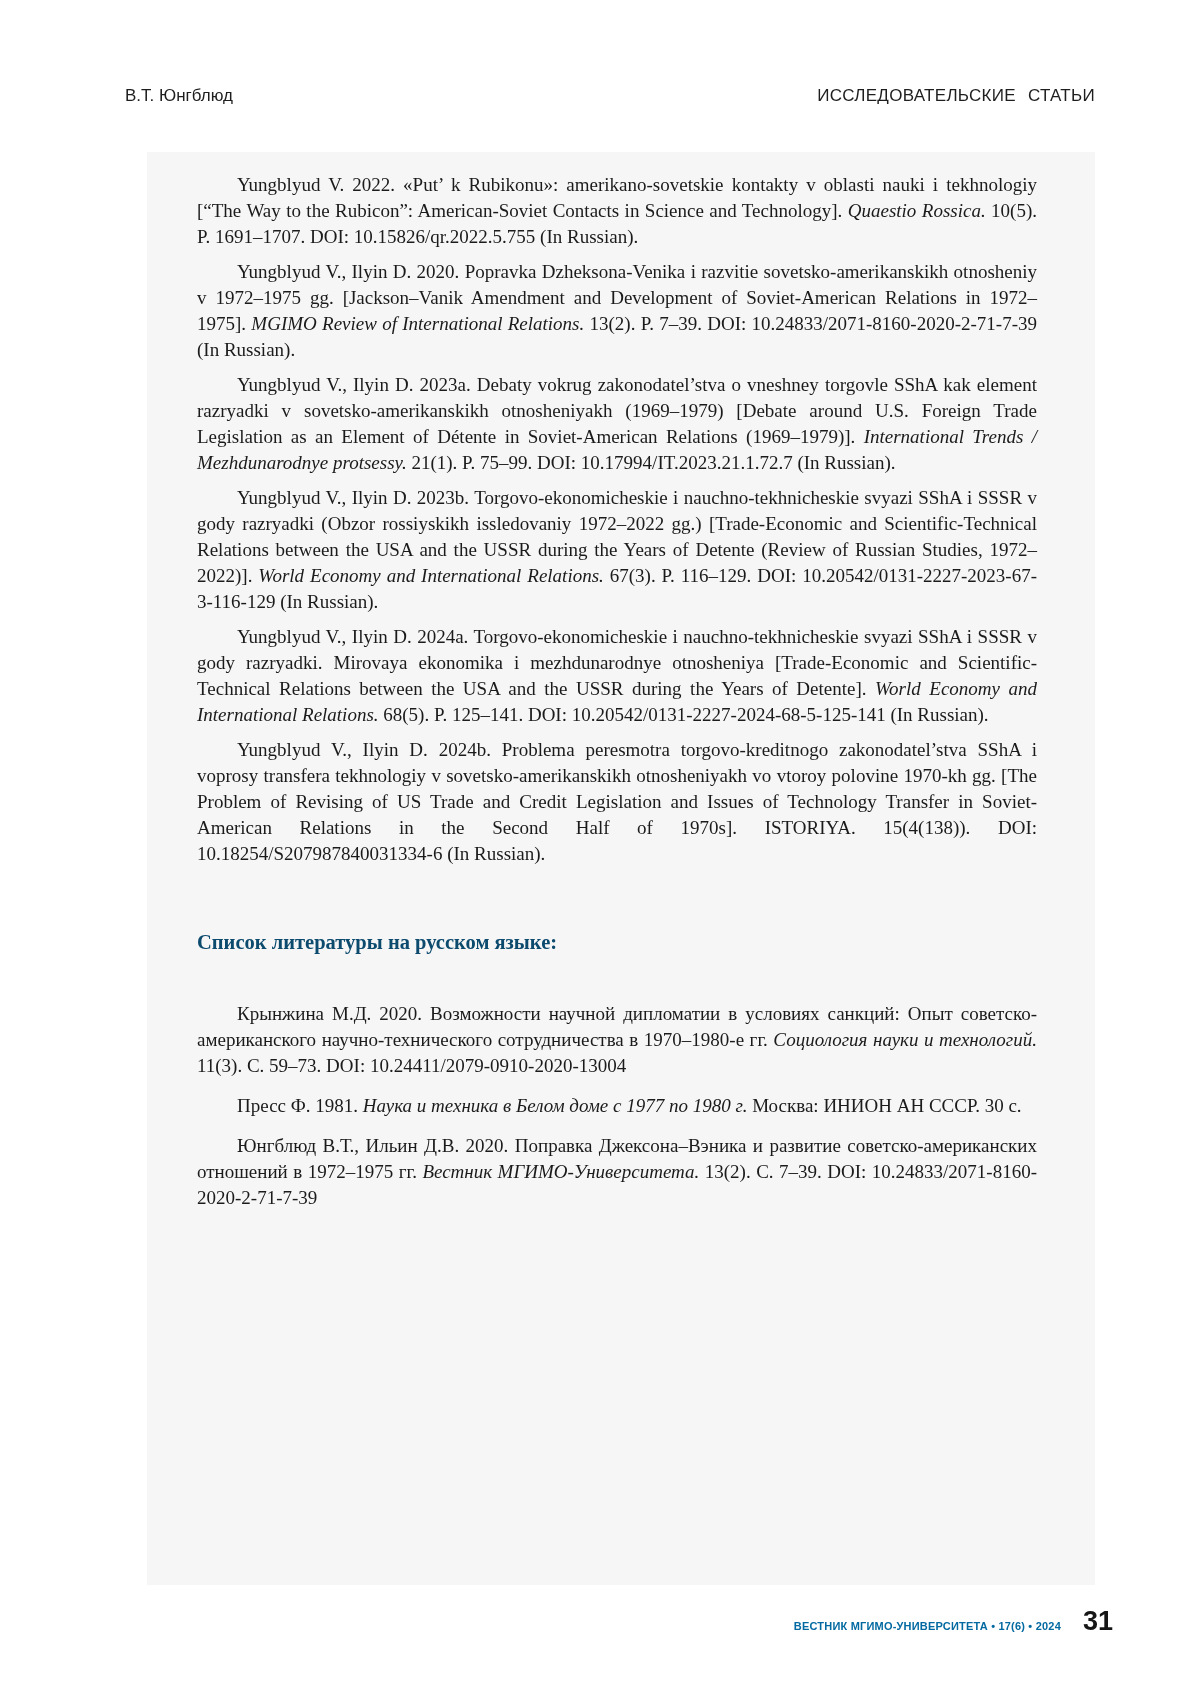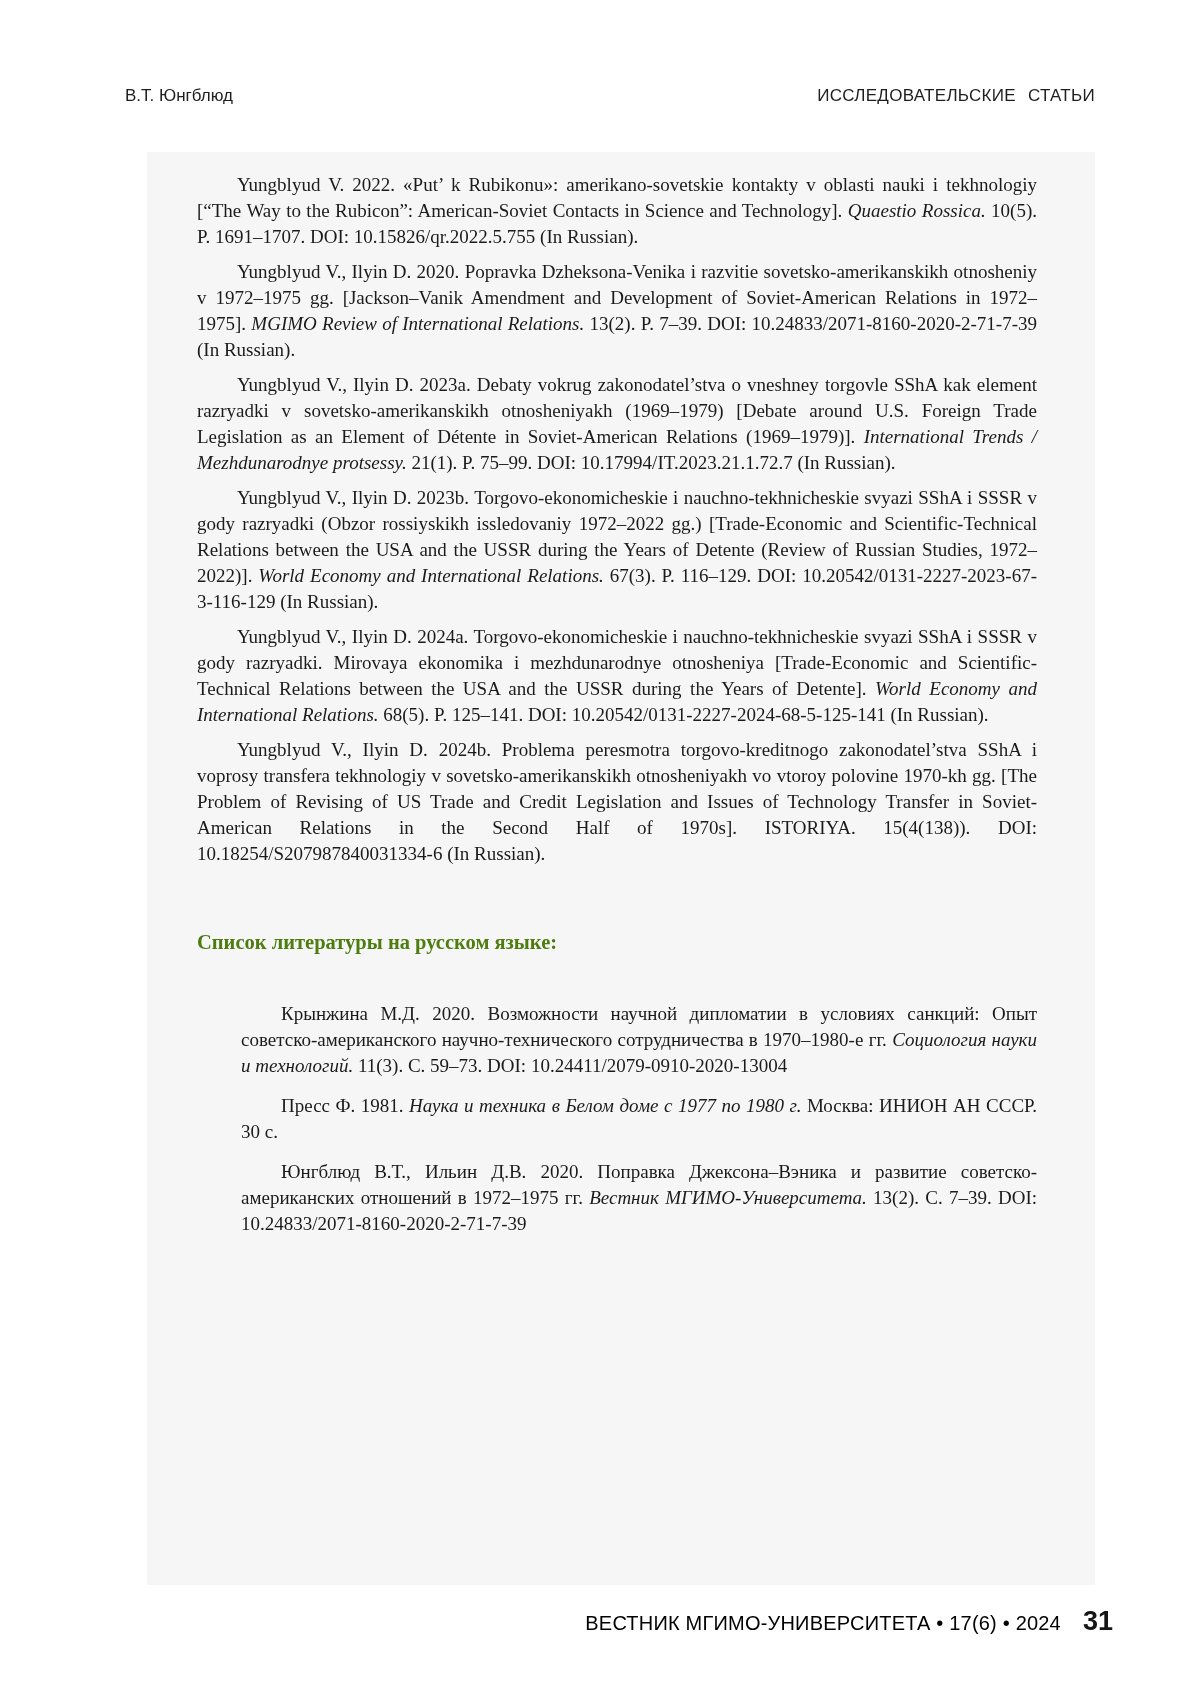--- a/index.html
+++ b/index.html
@@ -41,39 +41,39 @@
     font-size:19px;
     line-height:26px;
     color:#1b1b1b;
   }
   .ref i { font-style:italic; }
 
   .ru-heading {
     font-size:20.5px;
     line-height:26px;
     font-weight:bold;
-    color:#4d7c0f;
+    color:#0c4a6e;
     margin:62px 0 46px 0;
   }
-  .ru-section .ref { margin-bottom:14px;margin-left:44px; }
+  .ru-section .ref { margin-bottom:14px; }
 
   .page-footer {
     position:absolute;
     top:1606px;
     right:87px;
     display:flex;
     align-items:baseline;
     gap:22px;
     font-family:"Liberation Sans", sans-serif;
   }
   .journal-line {
-    font-weight:normal;
-    font-size:20px;
+    font-weight:bold;
+    font-size:11px;
     letter-spacing:0.2px;
-    color:#000000;
+    color:#0369a1;
   }
   .page-number {
     font-weight:bold;
     font-size:27px;
     color:#161616;
     text-align:center;
   }
 </style>
 </head>
 <body>

